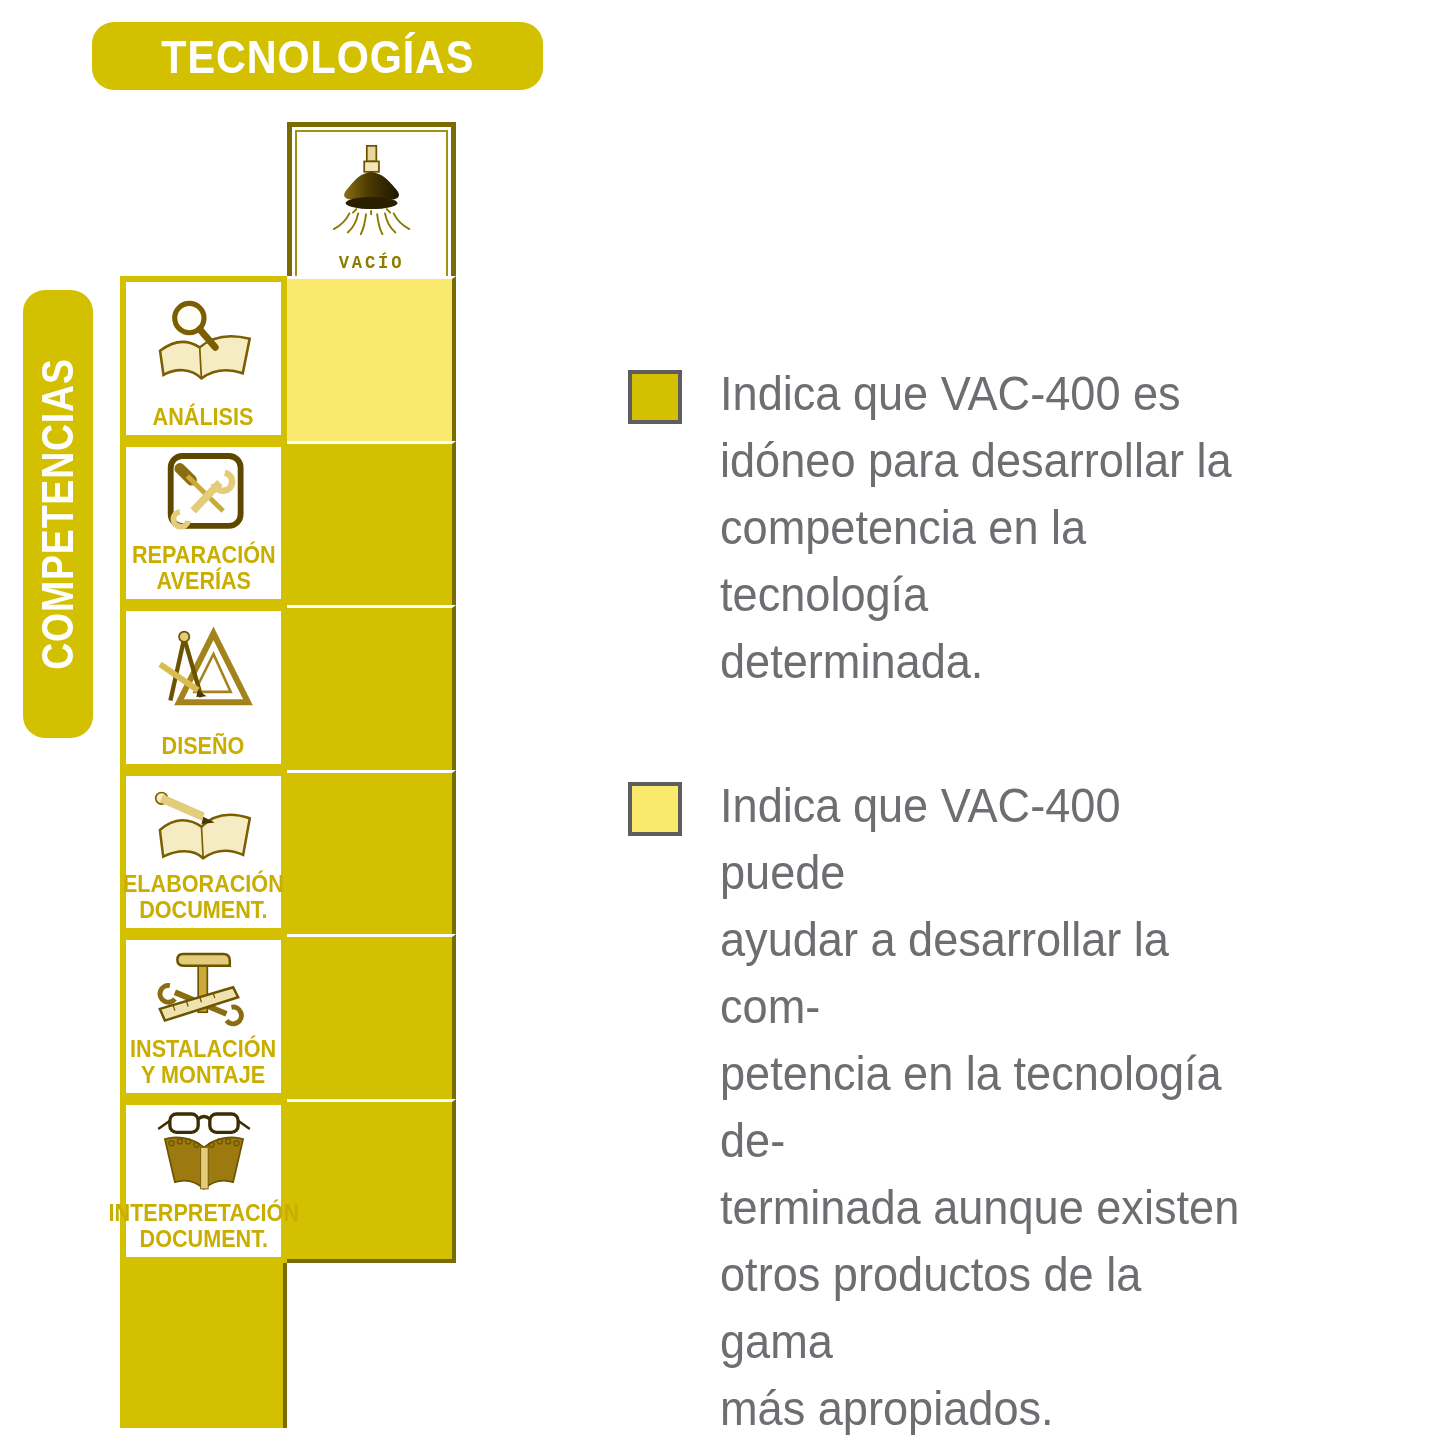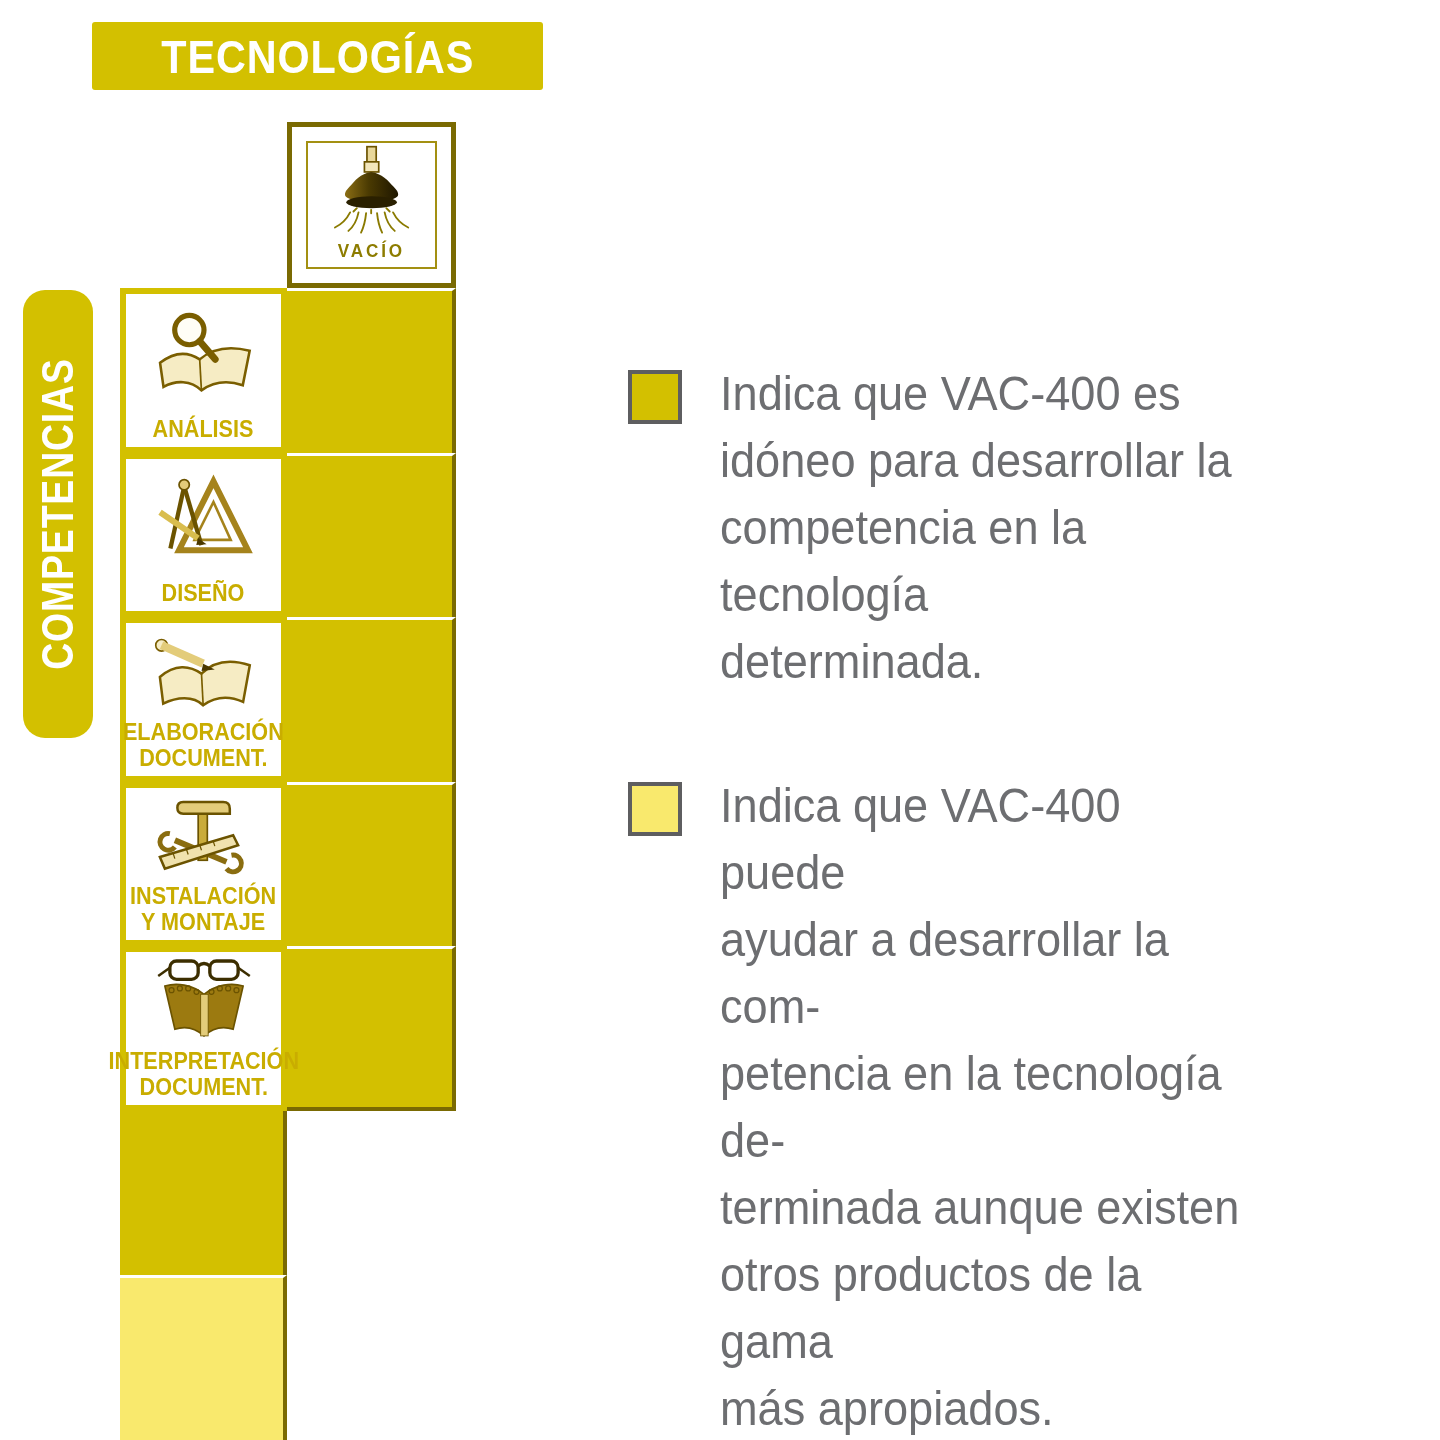--- a/index.html
+++ b/index.html
@@ -1,42 +1,42 @@
 <!DOCTYPE html>
 <html style="--dark-yellow: #d3c000; --light-yellow: #f9e96d; --olive: #7a6a02; --gold-label: #c9ad00; --vacio-text: #8d7c00; --legend-text-gray: #6d6e71; --swatch-border-gray: #5e5e60;"><head>
 <meta charset="utf-8">
 <style>
   html,body{margin:0;padding:0;background:#fff;}
   .canvas{position:relative;width:1440px;height:1440px;background:#fff;overflow:hidden;
           font-family:"Liberation Sans", sans-serif;}
 
   
   .tech-header{position:absolute;left:92px;top:22px;width:451px;height:68px;
-    background:var(--dark-yellow,#d3c000);border-radius:3px;
+    background:var(--dark-yellow,#d3c000);border-radius:22px;
     display:flex;align-items:center;justify-content:center;}
   .tech-header span{color:#fff;font-weight:bold;font-size:47px;letter-spacing:1px;
     transform:scaleX(.88);white-space:nowrap;}
 
   .comp-header{position:absolute;left:23px;top:290px;width:70px;height:448px;
     background:var(--dark-yellow,#d3c000);border-radius:22px;}
   .comp-header span{position:absolute;left:50%;top:50%;
     transform:translate(-50%,-50%) rotate(-90deg) scaleX(.85);
     color:#fff;font-weight:bold;font-size:44px;letter-spacing:1px;white-space:nowrap;}
 
   
   .vacio-cell{position:absolute;left:287px;top:122px;width:169px;height:166px;
-    box-sizing:border-box;border:5px solid var(--olive,#7a6a02);background:#fff;padding:14px;}
+    box-sizing:border-box;border:5px solid var(--olive,#7a6a02);background:#fff;padding:3px;font-family:Liberation Mono, monospace;}
   .vacio-inner{box-sizing:border-box;width:100%;height:100%;border:2px solid #a39012;
     display:flex;flex-direction:column;align-items:center;justify-content:flex-end;}
   .vacio-inner svg{margin:2px auto 0;flex:1 1 auto;}
   .vacio-label{font-size:18px;font-weight:bold;color:var(--vacio-text,#8d7c00);
     letter-spacing:3px;margin-bottom:5px;transform:scaleX(.95);}
 
   
-  .matrix{position:absolute;left:120px;top:288px;width:392px;height:1152px;
+  .matrix{position:absolute;left:120px;top:276px;width:392px;height:1152px;
     display:grid;grid-template-columns:167px 169px;grid-template-rows:repeat(7,1fr);
     grid-auto-flow:column;}
   .icon-cell{background:var(--dark-yellow,#d3c000);padding:6px;box-sizing:border-box;}
   .icon-box{background:#fff;width:100%;height:100%;box-sizing:border-box;
     display:flex;flex-direction:column;align-items:center;justify-content:flex-end;
     padding-bottom:5px;}
   .icon-box svg{flex:1 1 auto;min-height:0;margin:4px auto 0;}
   .row-label{text-align:center;color:var(--gold-label,#c9ad00);font-size:24px;
     line-height:26px;font-weight:bold;transform:scaleX(.9);white-space:nowrap;}
   .row-label div{min-height:0;}
@@ -107,20 +107,36 @@
           <circle cx="48" cy="24" r="17" fill="#fffef6" stroke="#7a5e00" stroke-width="6"></circle>
           <line x1="60" y1="37" x2="78" y2="58" stroke="#7a5e00" stroke-width="8" stroke-linecap="round"></line>
         </svg>
         <div class="row-label">
           <div>ANÁLISIS</div>
             <div></div>
         </div>
       </div>
     </div>
 
+    <div class="icon-cell">
+      <div class="icon-box">
+        <svg viewBox="0 0 130 110" width="112" height="88">
+          <rect x="25" y="6" width="84" height="84" rx="14" fill="#fff" stroke="#5e4800" stroke-width="7"></rect>
+          <line x1="36" y1="21" x2="50" y2="35" stroke="#8a6d10" stroke-width="13" stroke-linecap="round"></line>
+          <line x1="45" y1="30" x2="88" y2="72" stroke="#c9ab3a" stroke-width="6"></line>
+          <line x1="52" y1="72" x2="84" y2="38" stroke="#e3cc7a" stroke-width="9"></line>
+          <path d="M90 26 a11 11 0 1 1 -13 13" fill="none" stroke="#e3cc7a" stroke-width="8"></path>
+          <path d="M46 84 a9 9 0 1 1 -10 -11" fill="none" stroke="#e3cc7a" stroke-width="7"></path>
+        </svg>
+        <div class="row-label">
+          <div>REPARACIÓN</div>
+            <div>AVERÍAS</div>
+        </div>
+      </div>
+    </div>
 
     <div class="icon-cell">
       <div class="icon-box">
         <svg viewBox="0 0 130 110" width="112" height="88">
           <path d="M76 8 L116 88 L36 88 Z" fill="none" stroke="#a5831c" stroke-width="7"></path>
           <path d="M76 32 L96 76 L54 76 Z" fill="none" stroke="#a5831c" stroke-width="3"></path>
           <path d="M42 14 L26 86" stroke="#6b5300" stroke-width="5" fill="none"></path>
           <path d="M42 14 L62 82" stroke="#6b5300" stroke-width="5" fill="none"></path>
           <circle cx="42" cy="12" r="6" fill="#e3cc7a" stroke="#6b5300" stroke-width="2"></circle>
           <line x1="14" y1="44" x2="58" y2="74" stroke="#d9bd4e" stroke-width="7"></line>

